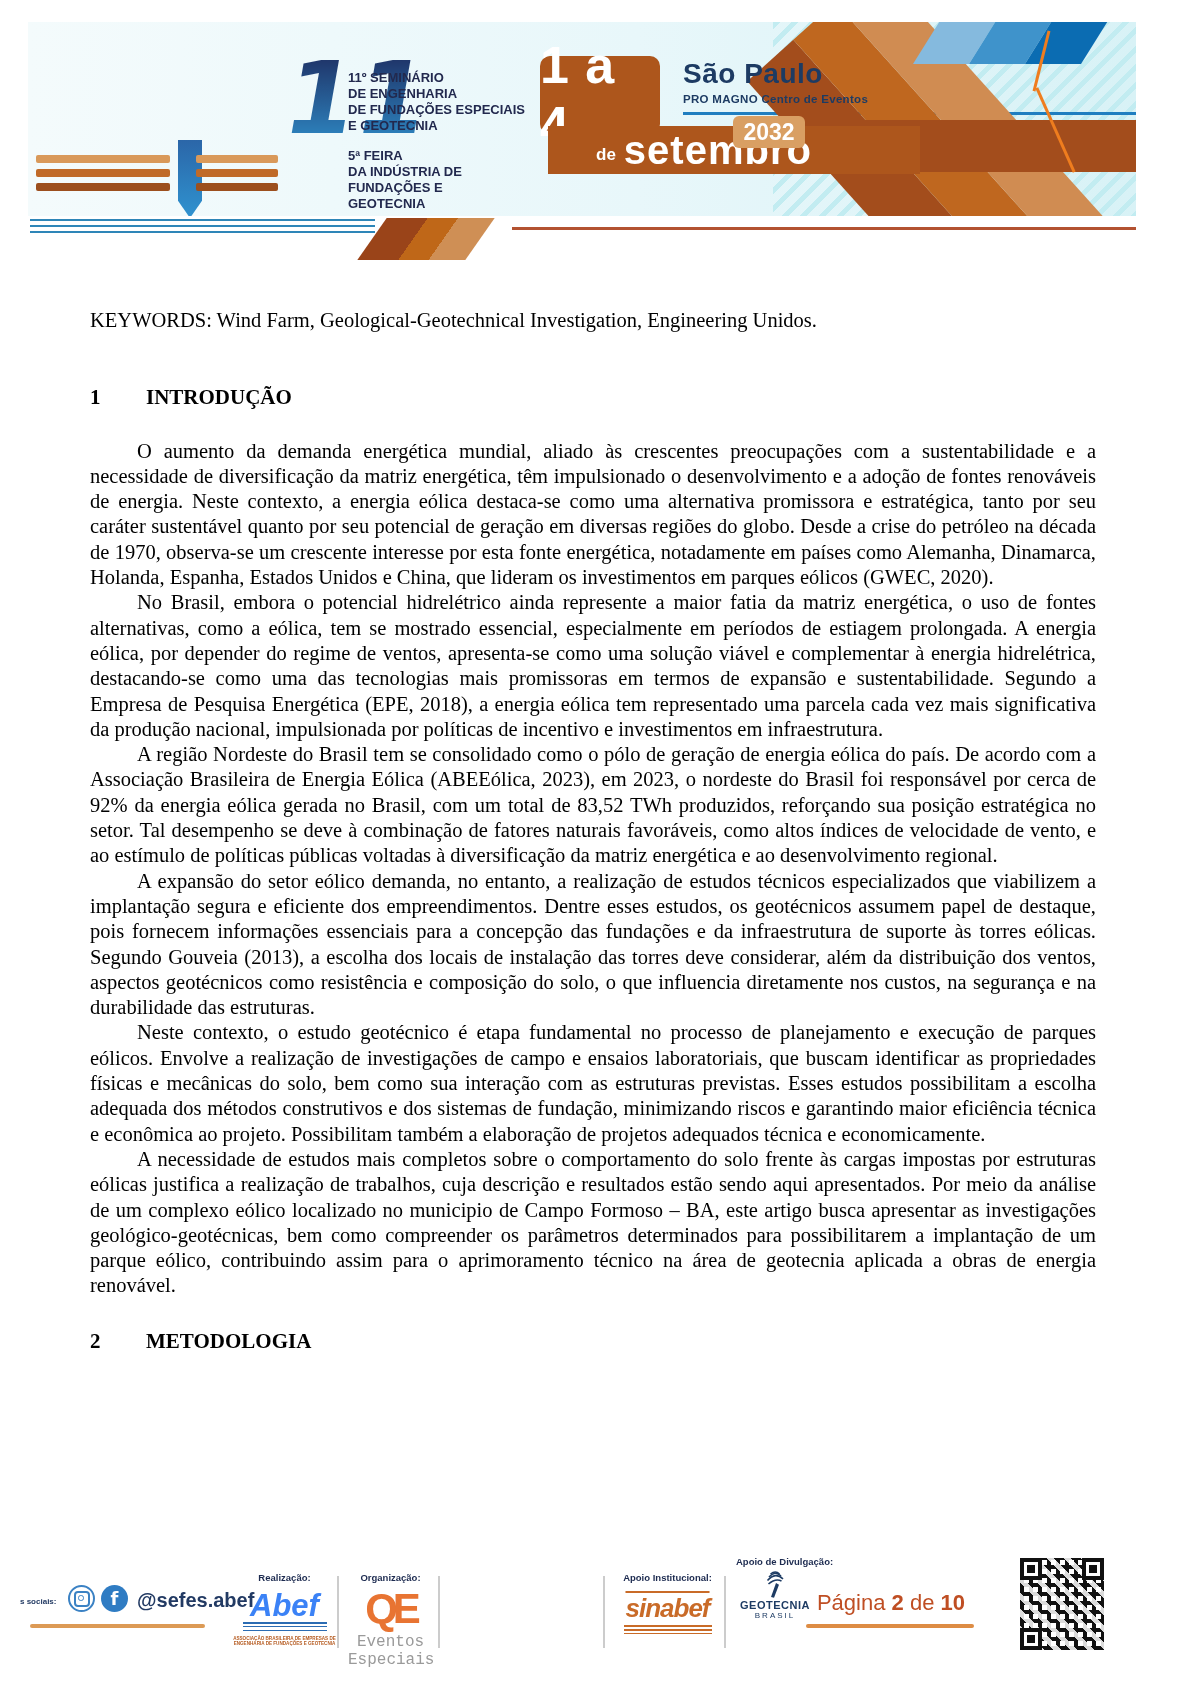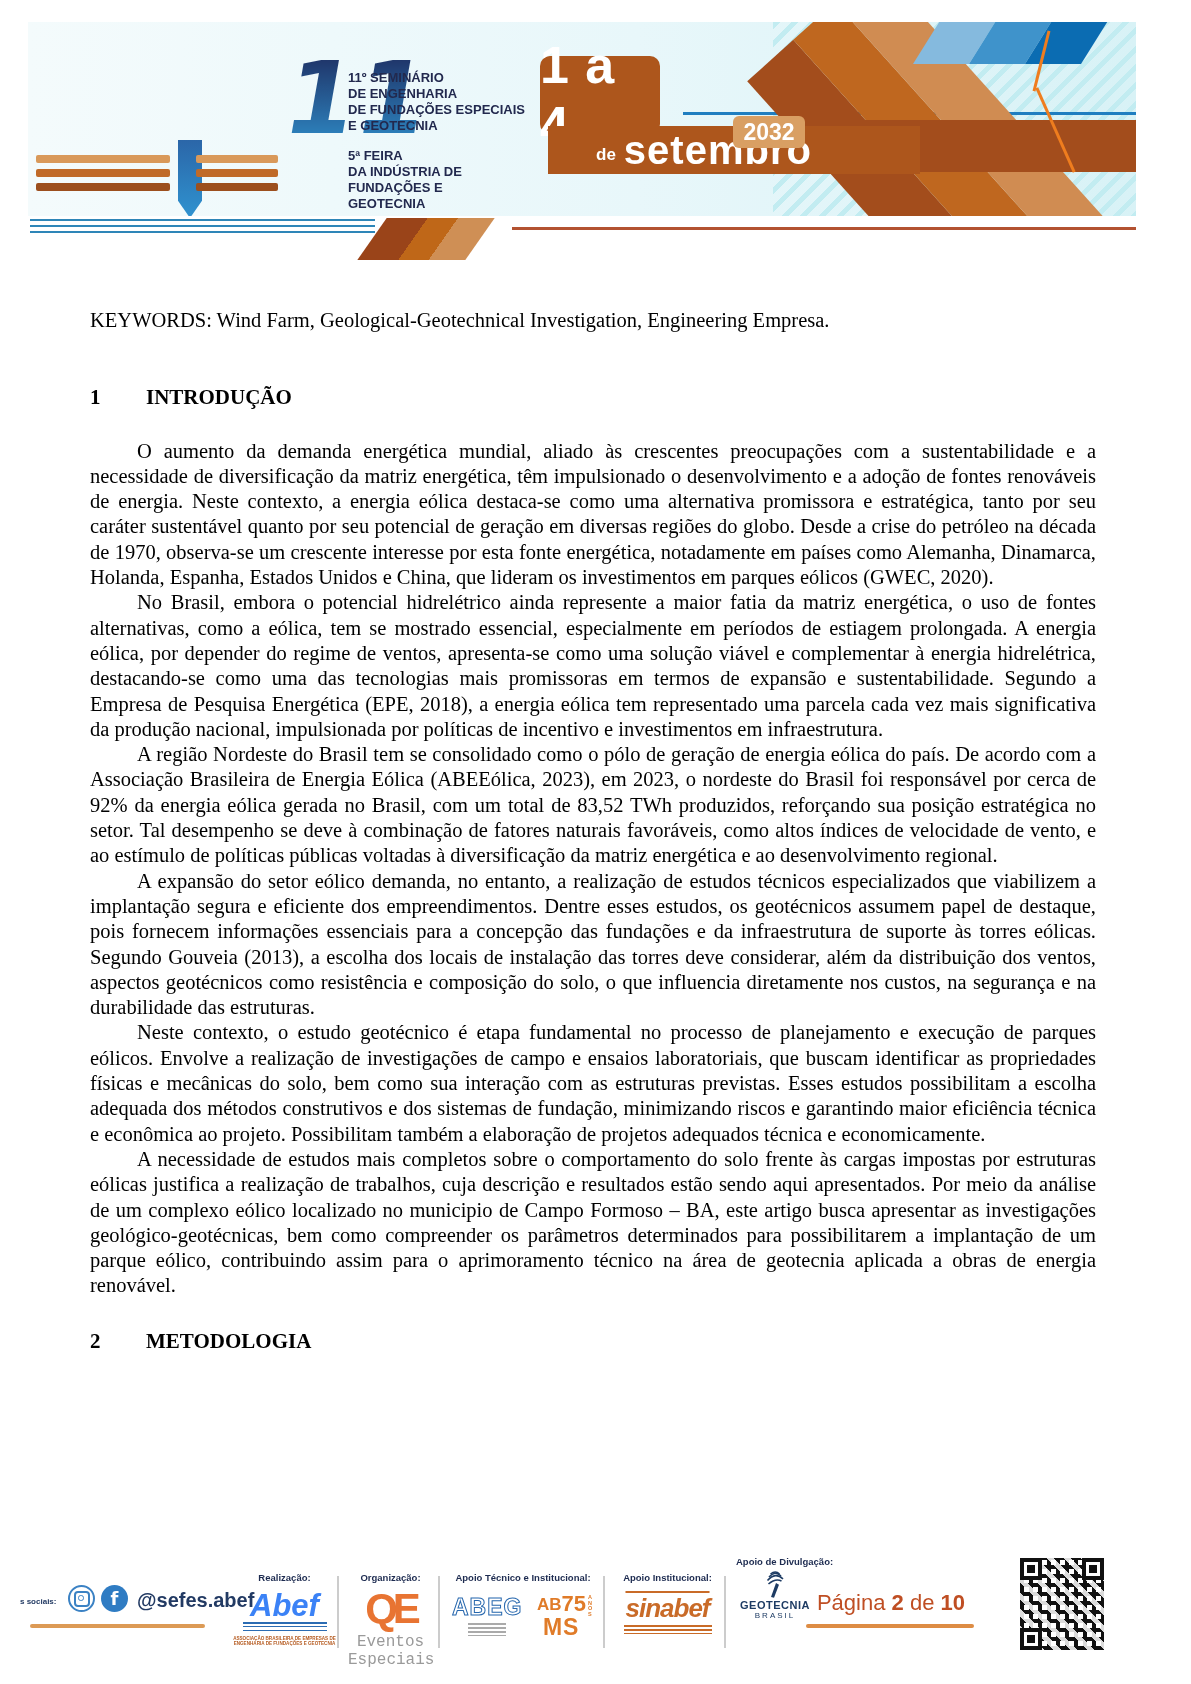--- a/index.html
+++ b/index.html
@@ -182,28 +182,32 @@
       </div>
     </div>
 
     <div class="days-box">1 a 4</div>
     <div class="month-band">
       <span class="de">de</span>
       <span class="mon">setembro</span>
     </div>
     <div class="year-badge">2032</div>
 
+    <div class="loc">
+      <div class="city">São Paulo</div>
+      <div class="venue">PRO MAGNO Centro de Eventos</div>
+    </div>
   </header>
 
   <div class="sub-bluelines"></div>
   <div class="sub-par"></div>
   <div class="sub-line"></div>
 
   <main class="body-col">
-    <p class="keywords">KEYWORDS: Wind Farm, Geological-Geotechnical Investigation, Engineering Empresa.</p>
+    <p class="keywords">KEYWORDS: Wind Farm, Geological-Geotechnical Investigation, Engineering Unidos.</p>
 
     <h2 class="sec"><span class="secnum">1</span><span>INTRODUÇÃO</span></h2>
 
     <p class="ind first-par">O aumento da demanda energética mundial, aliado às crescentes preocupações com a sustentabilidade e a necessidade de diversificação da matriz energética, têm impulsionado o desenvolvimento e a adoção de fontes renováveis de energia. Neste contexto, a energia eólica destaca-se como uma alternativa promissora e estratégica, tanto por seu caráter sustentável quanto por seu potencial de geração em diversas regiões do globo. Desde a crise do petróleo na década de 1970, observa-se um crescente interesse por esta fonte energética, notadamente em países como Alemanha, Dinamarca, Holanda, Espanha, Estados Unidos e China, que lideram os investimentos em parques eólicos (GWEC, 2020).</p>
     <p class="ind">No Brasil, embora o potencial hidrelétrico ainda represente a maior fatia da matriz energética, o uso de fontes alternativas, como a eólica, tem se mostrado essencial, especialmente em períodos de estiagem prolongada. A energia eólica, por depender do regime de ventos, apresenta-se como uma solução viável e complementar à energia hidrelétrica, destacando-se como uma das tecnologias mais promissoras em termos de expansão e sustentabilidade. Segundo a Empresa de Pesquisa Energética (EPE, 2018), a energia eólica tem representado uma parcela cada vez mais significativa da produção nacional, impulsionada por políticas de incentivo e investimentos em infraestrutura.</p>
     <p class="ind">A região Nordeste do Brasil tem se consolidado como o pólo de geração de energia eólica do país. De acordo com a Associação Brasileira de Energia Eólica (ABEEólica, 2023), em 2023, o nordeste do Brasil foi responsável por cerca de 92% da energia eólica gerada no Brasil, com um total de 83,52 TWh produzidos, reforçando sua posição estratégica no setor. Tal desempenho se deve à combinação de fatores naturais favoráveis, como altos índices de velocidade de vento, e ao estímulo de políticas públicas voltadas à diversificação da matriz energética e ao desenvolvimento regional.</p>
     <p class="ind">A expansão do setor eólico demanda, no entanto, a realização de estudos técnicos especializados que viabilizem a implantação segura e eficiente dos empreendimentos. Dentre esses estudos, os geotécnicos assumem papel de destaque, pois fornecem informações essenciais para a concepção das fundações e da infraestrutura de suporte às torres eólicas. Segundo Gouveia (2013), a escolha dos locais de instalação das torres deve considerar, além da distribuição dos ventos, aspectos geotécnicos como resistência e composição do solo, o que influencia diretamente nos custos, na segurança e na durabilidade das estruturas.</p>
     <p class="ind">Neste contexto, o estudo geotécnico é etapa fundamental no processo de planejamento e execução de parques eólicos. Envolve a realização de investigações de campo e ensaios laboratoriais, que buscam identificar as propriedades físicas e mecânicas do solo, bem como sua interação com as estruturas previstas. Esses estudos possibilitam a escolha adequada dos métodos construtivos e dos sistemas de fundação, minimizando riscos e garantindo maior eficiência técnica e econômica ao projeto. Possibilitam também a elaboração de projetos adequados técnica e economicamente.</p>
     <p class="ind">A necessidade de estudos mais completos sobre o comportamento do solo frente às cargas impostas por estruturas eólicas justifica a realização de trabalhos, cuja descrição e resultados estão sendo aqui apresentados. Por meio da análise de um complexo eólico localizado no municipio de Campo Formoso – BA, este artigo busca apresentar as investigações geológico-geotécnicas, bem como compreender os parâmetros determinados para possibilitarem a implantação de um parque eólico, contribuindo assim para o aprimoramento técnico na área de geotecnia aplicada a obras de energia renovável.</p>
 
@@ -227,37 +231,20 @@
     </div>
     <div class="sep" style="left:337px;"></div>
 
     <div class="credit" style="left:348px;top:24px;width:85px;">
       <div class="clabel">Organização:</div>
       <span class="qe-mark">QE</span>
       <div class="qe-sub">Eventos Especiais</div>
     </div>
     <div class="sep" style="left:438px;"></div>
 
-    <div class="credit" style="left:448px;top:24px;width:150px;">
-      <div class="clabel">Apoio Técnico e Institucional:</div>
-      <div class="duo">
-        <div>
-          <div class="abeg-mark">ABEG</div>
-          <div class="cap-bars"></div>
-        </div>
-        <div class="ab75">
-          <div class="ab75-top">
-            <span class="ab75-ab">AB</span>
-            <span class="ab75-num">75</span>
-            <span class="ab75-anos">ANOS</span>
-          </div>
-          <div class="ab75-ms">MS</div>
-        </div>
-      </div>
-    </div>
     <div class="sep" style="left:603px;"></div>
 
     <div class="credit" style="left:615px;top:24px;width:105px;">
       <div class="clabel">Apoio Institucional:</div>
       <span class="sin-mark">sinabef</span>
       <div class="sin-bars"></div>
     </div>
     <div class="sep" style="left:724px;"></div>
 
     <div class="credit" style="left:736px;top:8px;width:78px;">

